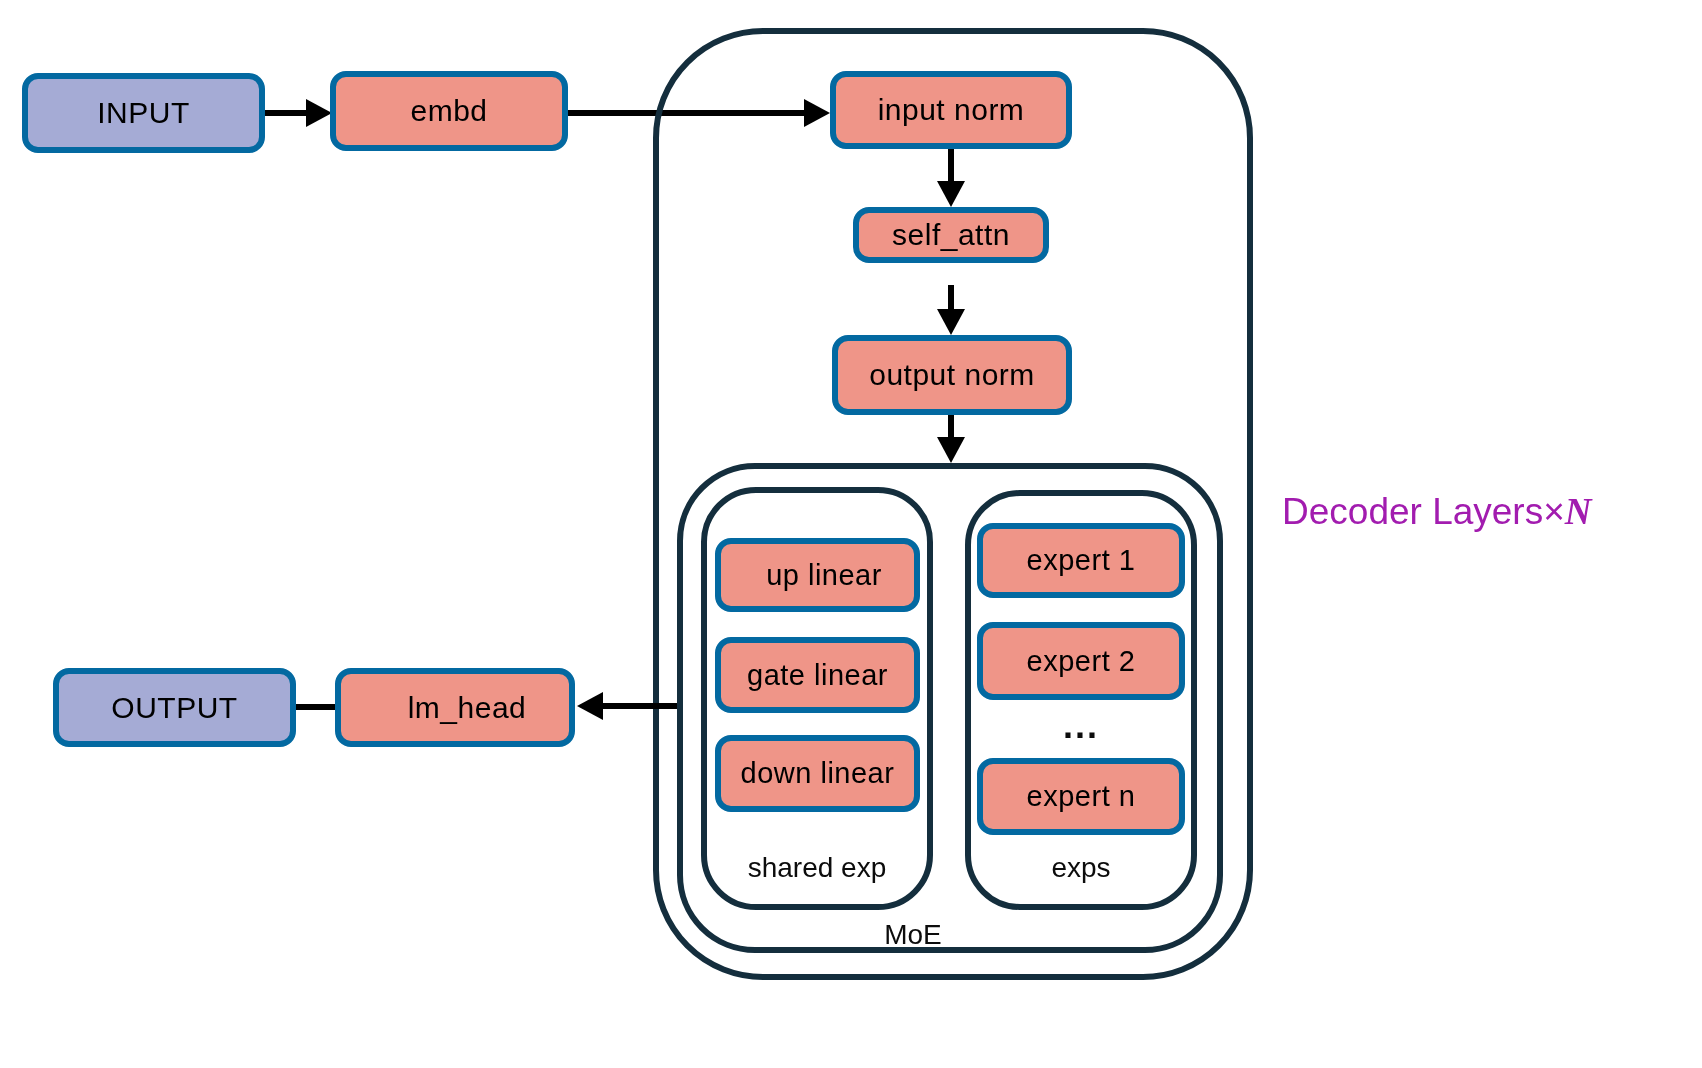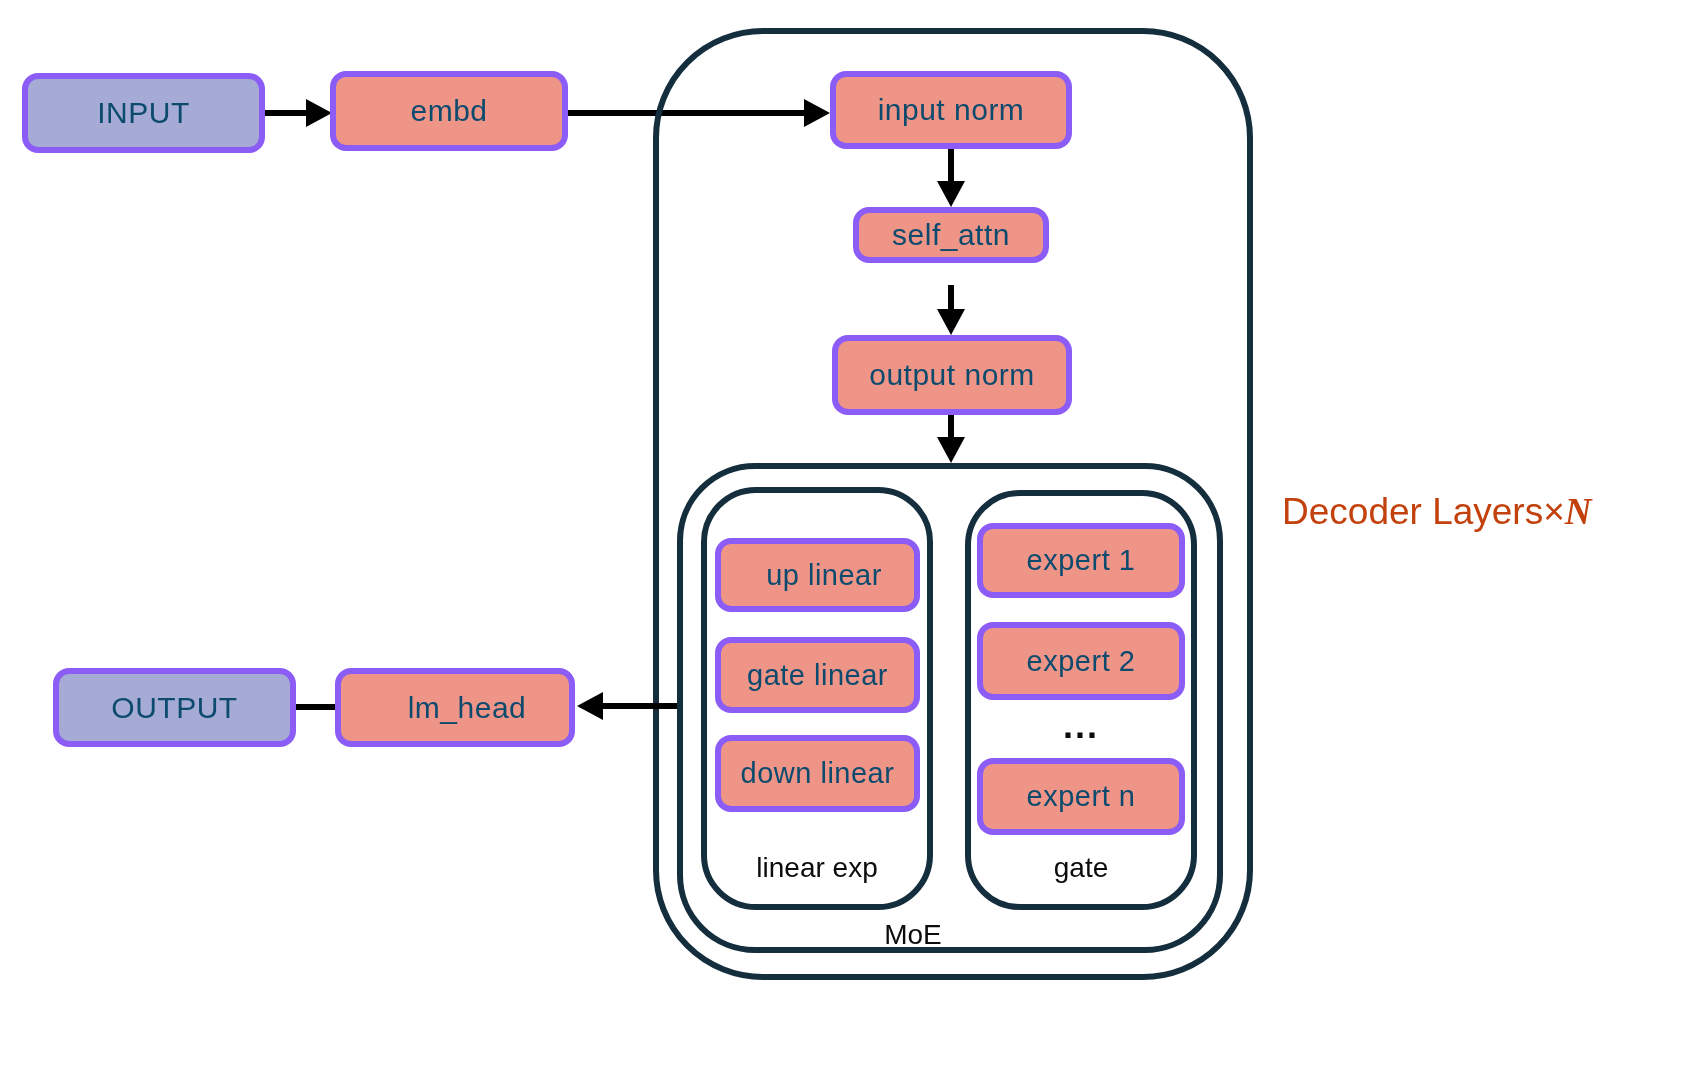--- a/index.html
+++ b/index.html
@@ -7,26 +7,26 @@
     position: relative;
     width: 1702px;
     height: 1068px;
     background: #ffffff;
     overflow: hidden;
     font-family: "Liberation Sans", sans-serif;
   }
   .box {
     position: absolute;
     box-sizing: border-box;
-    border: 6px solid #8b5cf6;
+    border: 6px solid #0369a1;
     border-radius: 16px;
     display: flex;
     align-items: center;
     justify-content: center;
-    color: #0c4a6e;
+    color: #000000;
     font-size: 30px;
     letter-spacing: 0.5px;
   }
   .io    { background: #a5abd5; }
   .block { background: #ef9588; }
   .container {
     position: absolute;
     box-sizing: border-box;
     border: 6px solid #142e3d;
     background: transparent;
@@ -49,21 +49,21 @@
     font-size: 36px;
     font-weight: bold;
     letter-spacing: 2px;
     text-align: center;
     display: flex;
     align-items: center;
     justify-content: center;
   }
   .annotation {
     position: absolute;
-    color: #c2410c;
+    color: #a21caf;
     font-size: 37px;
     white-space: nowrap;
   }
   .annotation .math-n {
     font-family: "Liberation Serif", serif;
     font-style: italic;
     font-weight: bold;
   }
   .arrow { position: absolute; }
   .shaft { position: absolute; background: #000000; }
@@ -204,24 +204,24 @@
     <span>expert 2</span>
   </div>
   <div class="ellipsis" id="experts-ellipsis">
     <span>...</span>
   </div>
   <div class="box block" id="expert-n-block">
     <span>expert n</span>
   </div>
 
   <div class="black-label" id="shared-exp-label">
-    <span>linear exp</span>
+    <span>shared exp</span>
   </div>
   <div class="black-label" id="exps-label">
-    <span>gate</span>
+    <span>exps</span>
   </div>
   <div class="black-label" id="moe-label">
     <span>MoE</span>
   </div>
 
   <div class="arrow" id="arrow-moe-to-lmhead">
     <div class="shaft"></div>
     <div class="head-left"></div>
   </div>
 

